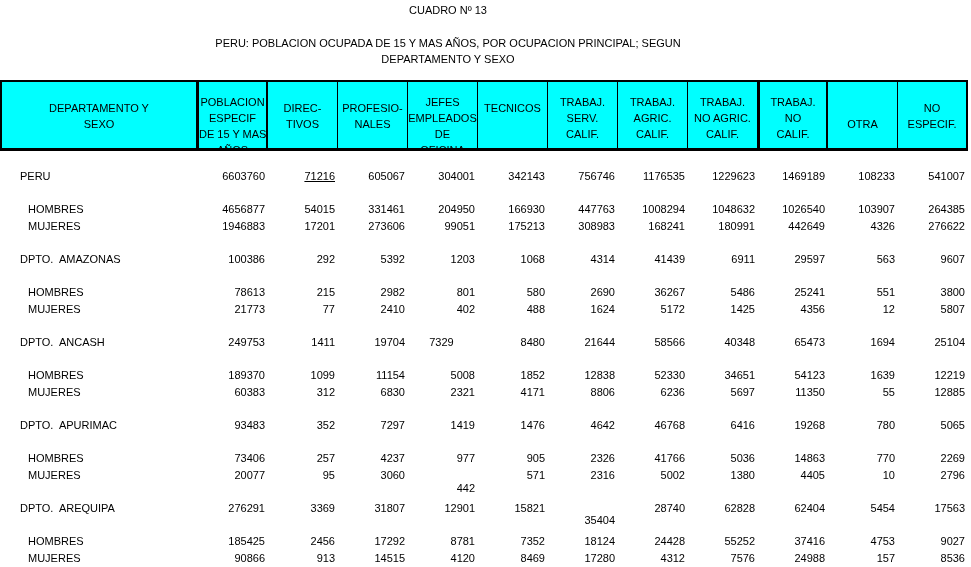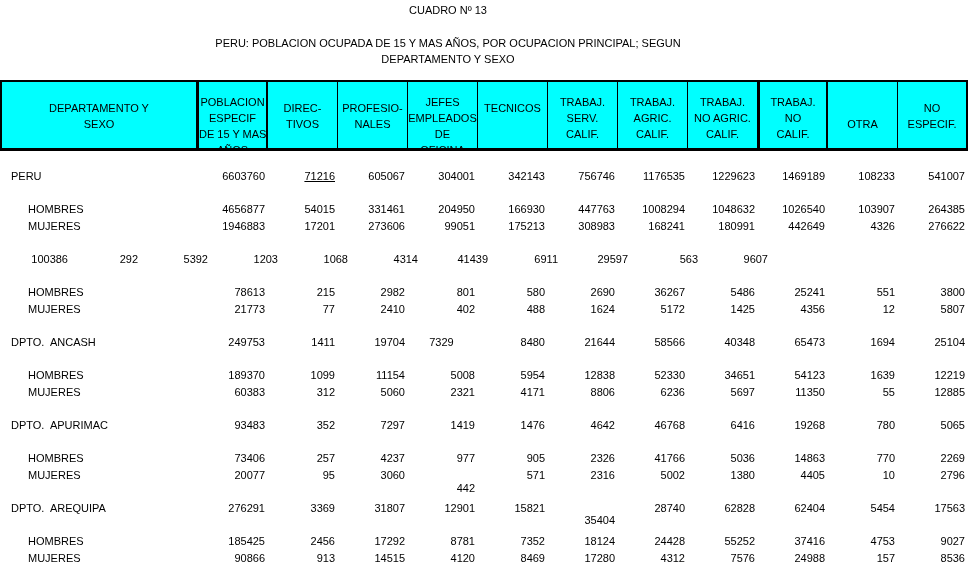--- a/index.html
+++ b/index.html
@@ -57,21 +57,21 @@
     position: absolute;
     top: 151px;
     left: 0;
     width: 968px;
   }
   .row { display: flex; height: 16.6px; align-items: center; }
   .row.dept, .row.sub1 { margin-top: 16.6px; }
   .label {
     width: 197px;
     box-sizing: border-box;
-    padding-left: 11px;
+    padding-left: 20px;
     white-space: pre;
     flex: 0 0 auto;
   }
   .sub1 .label, .sub2 .label { padding-left: 28px; }
   .cell {
     box-sizing: border-box;
     flex: 0 0 auto;
     text-align: right;
     padding-right: 3px;
     white-space: pre;
@@ -137,20 +137,21 @@
         <div class="cell" style="width: 70px;">99051</div>
         <div class="cell" style="width: 70px;">175213</div>
         <div class="cell" style="width: 70px;">308983</div>
         <div class="cell" style="width: 70px;">168241</div>
         <div class="cell" style="width: 70px;">180991</div>
         <div class="cell" style="width: 70px;">442649</div>
         <div class="cell" style="width: 70px;">4326</div>
         <div class="cell" style="width: 70px;">276622</div>
       </div>
       <div class="row dept">
+        <div class="label">DPTO.  AMAZONAS</div>
         <div class="cell" style="width: 71px;">100386</div>
         <div class="cell" style="width: 70px;">292</div>
         <div class="cell" style="width: 70px;">5392</div>
         <div class="cell" style="width: 70px;">1203</div>
         <div class="cell" style="width: 70px;">1068</div>
         <div class="cell" style="width: 70px;">4314</div>
         <div class="cell" style="width: 70px;">41439</div>
         <div class="cell" style="width: 70px;">6911</div>
         <div class="cell" style="width: 70px;">29597</div>
         <div class="cell" style="width: 70px;">563</div>
@@ -197,33 +198,33 @@
         <div class="cell" style="width: 70px;">65473</div>
         <div class="cell" style="width: 70px;">1694</div>
         <div class="cell" style="width: 70px;">25104</div>
       </div>
       <div class="row sub1">
         <div class="label">HOMBRES</div>
         <div class="cell" style="width: 71px;">189370</div>
         <div class="cell" style="width: 70px;">1099</div>
         <div class="cell" style="width: 70px;">11154</div>
         <div class="cell" style="width: 70px;">5008</div>
-        <div class="cell" style="width: 70px;">5954</div>
+        <div class="cell" style="width: 70px;">1852</div>
         <div class="cell" style="width: 70px;">12838</div>
         <div class="cell" style="width: 70px;">52330</div>
         <div class="cell" style="width: 70px;">34651</div>
         <div class="cell" style="width: 70px;">54123</div>
         <div class="cell" style="width: 70px;">1639</div>
         <div class="cell" style="width: 70px;">12219</div>
       </div>
       <div class="row sub2">
         <div class="label">MUJERES</div>
         <div class="cell" style="width: 71px;">60383</div>
         <div class="cell" style="width: 70px;">312</div>
-        <div class="cell" style="width: 70px;">5060</div>
+        <div class="cell" style="width: 70px;">6830</div>
         <div class="cell" style="width: 70px;">2321</div>
         <div class="cell" style="width: 70px;">4171</div>
         <div class="cell" style="width: 70px;">8806</div>
         <div class="cell" style="width: 70px;">6236</div>
         <div class="cell" style="width: 70px;">5697</div>
         <div class="cell" style="width: 70px;">11350</div>
         <div class="cell" style="width: 70px;">55</div>
         <div class="cell" style="width: 70px;">12885</div>
       </div>
       <div class="row dept">

